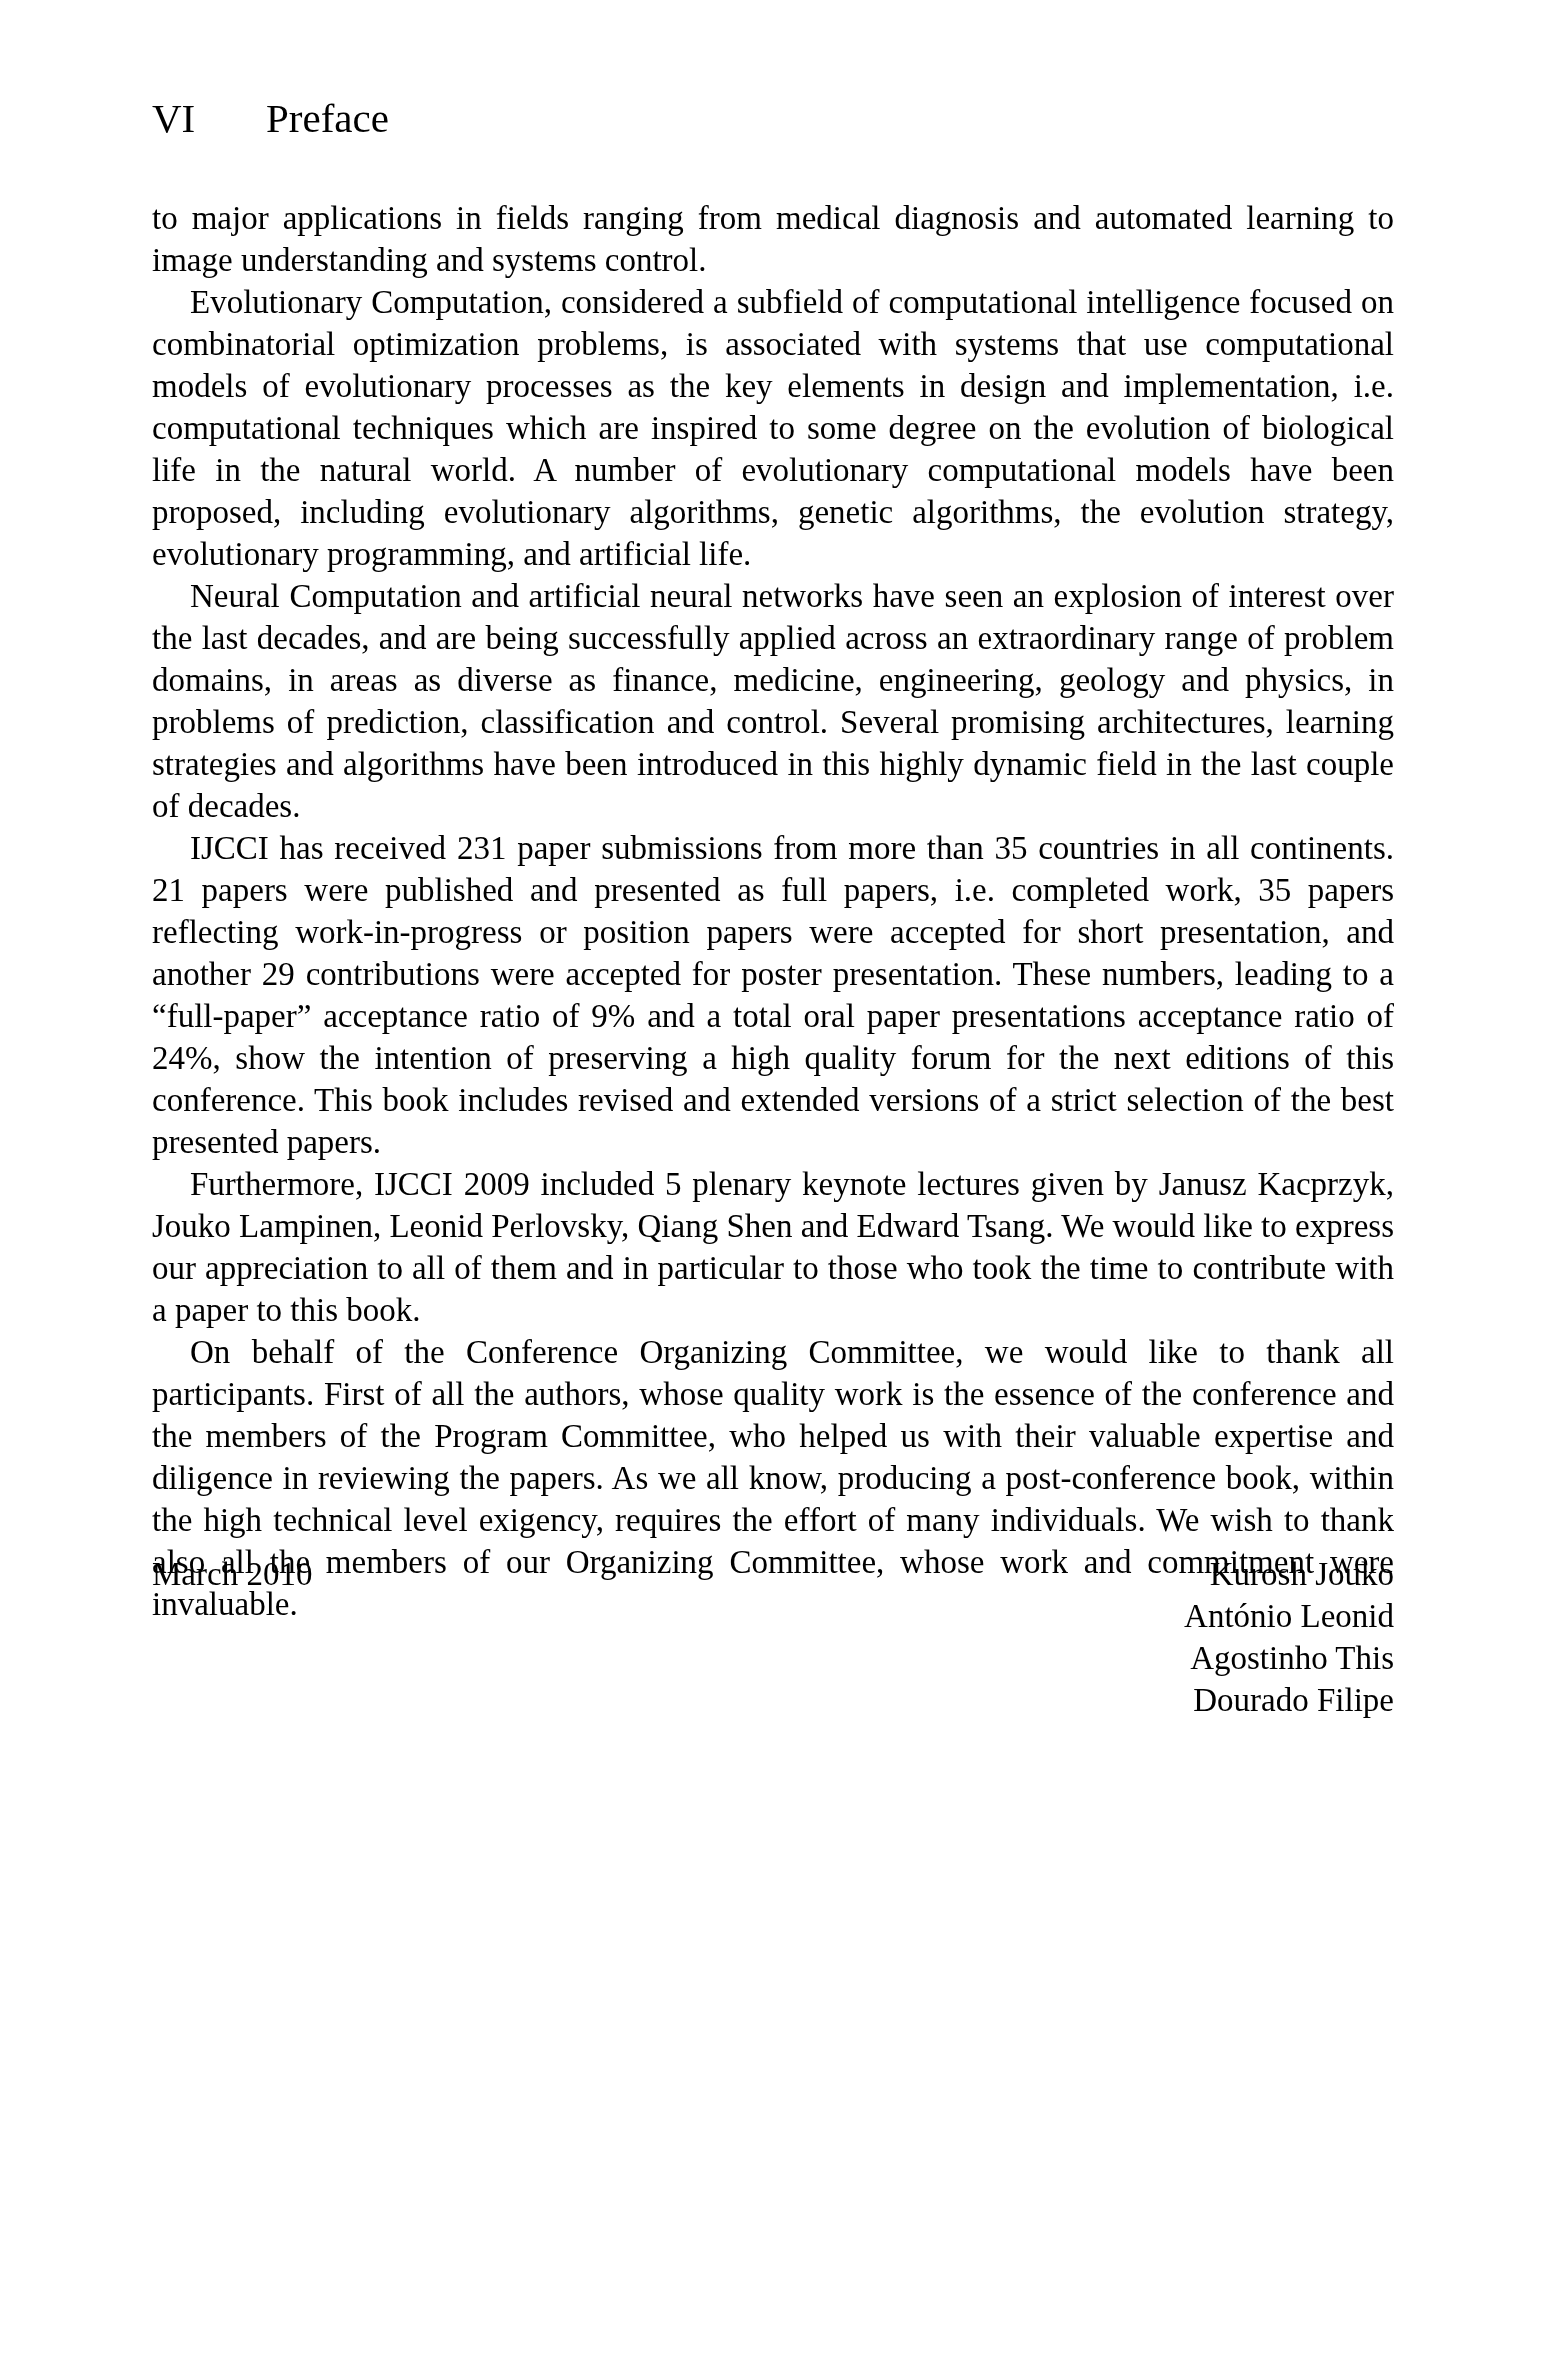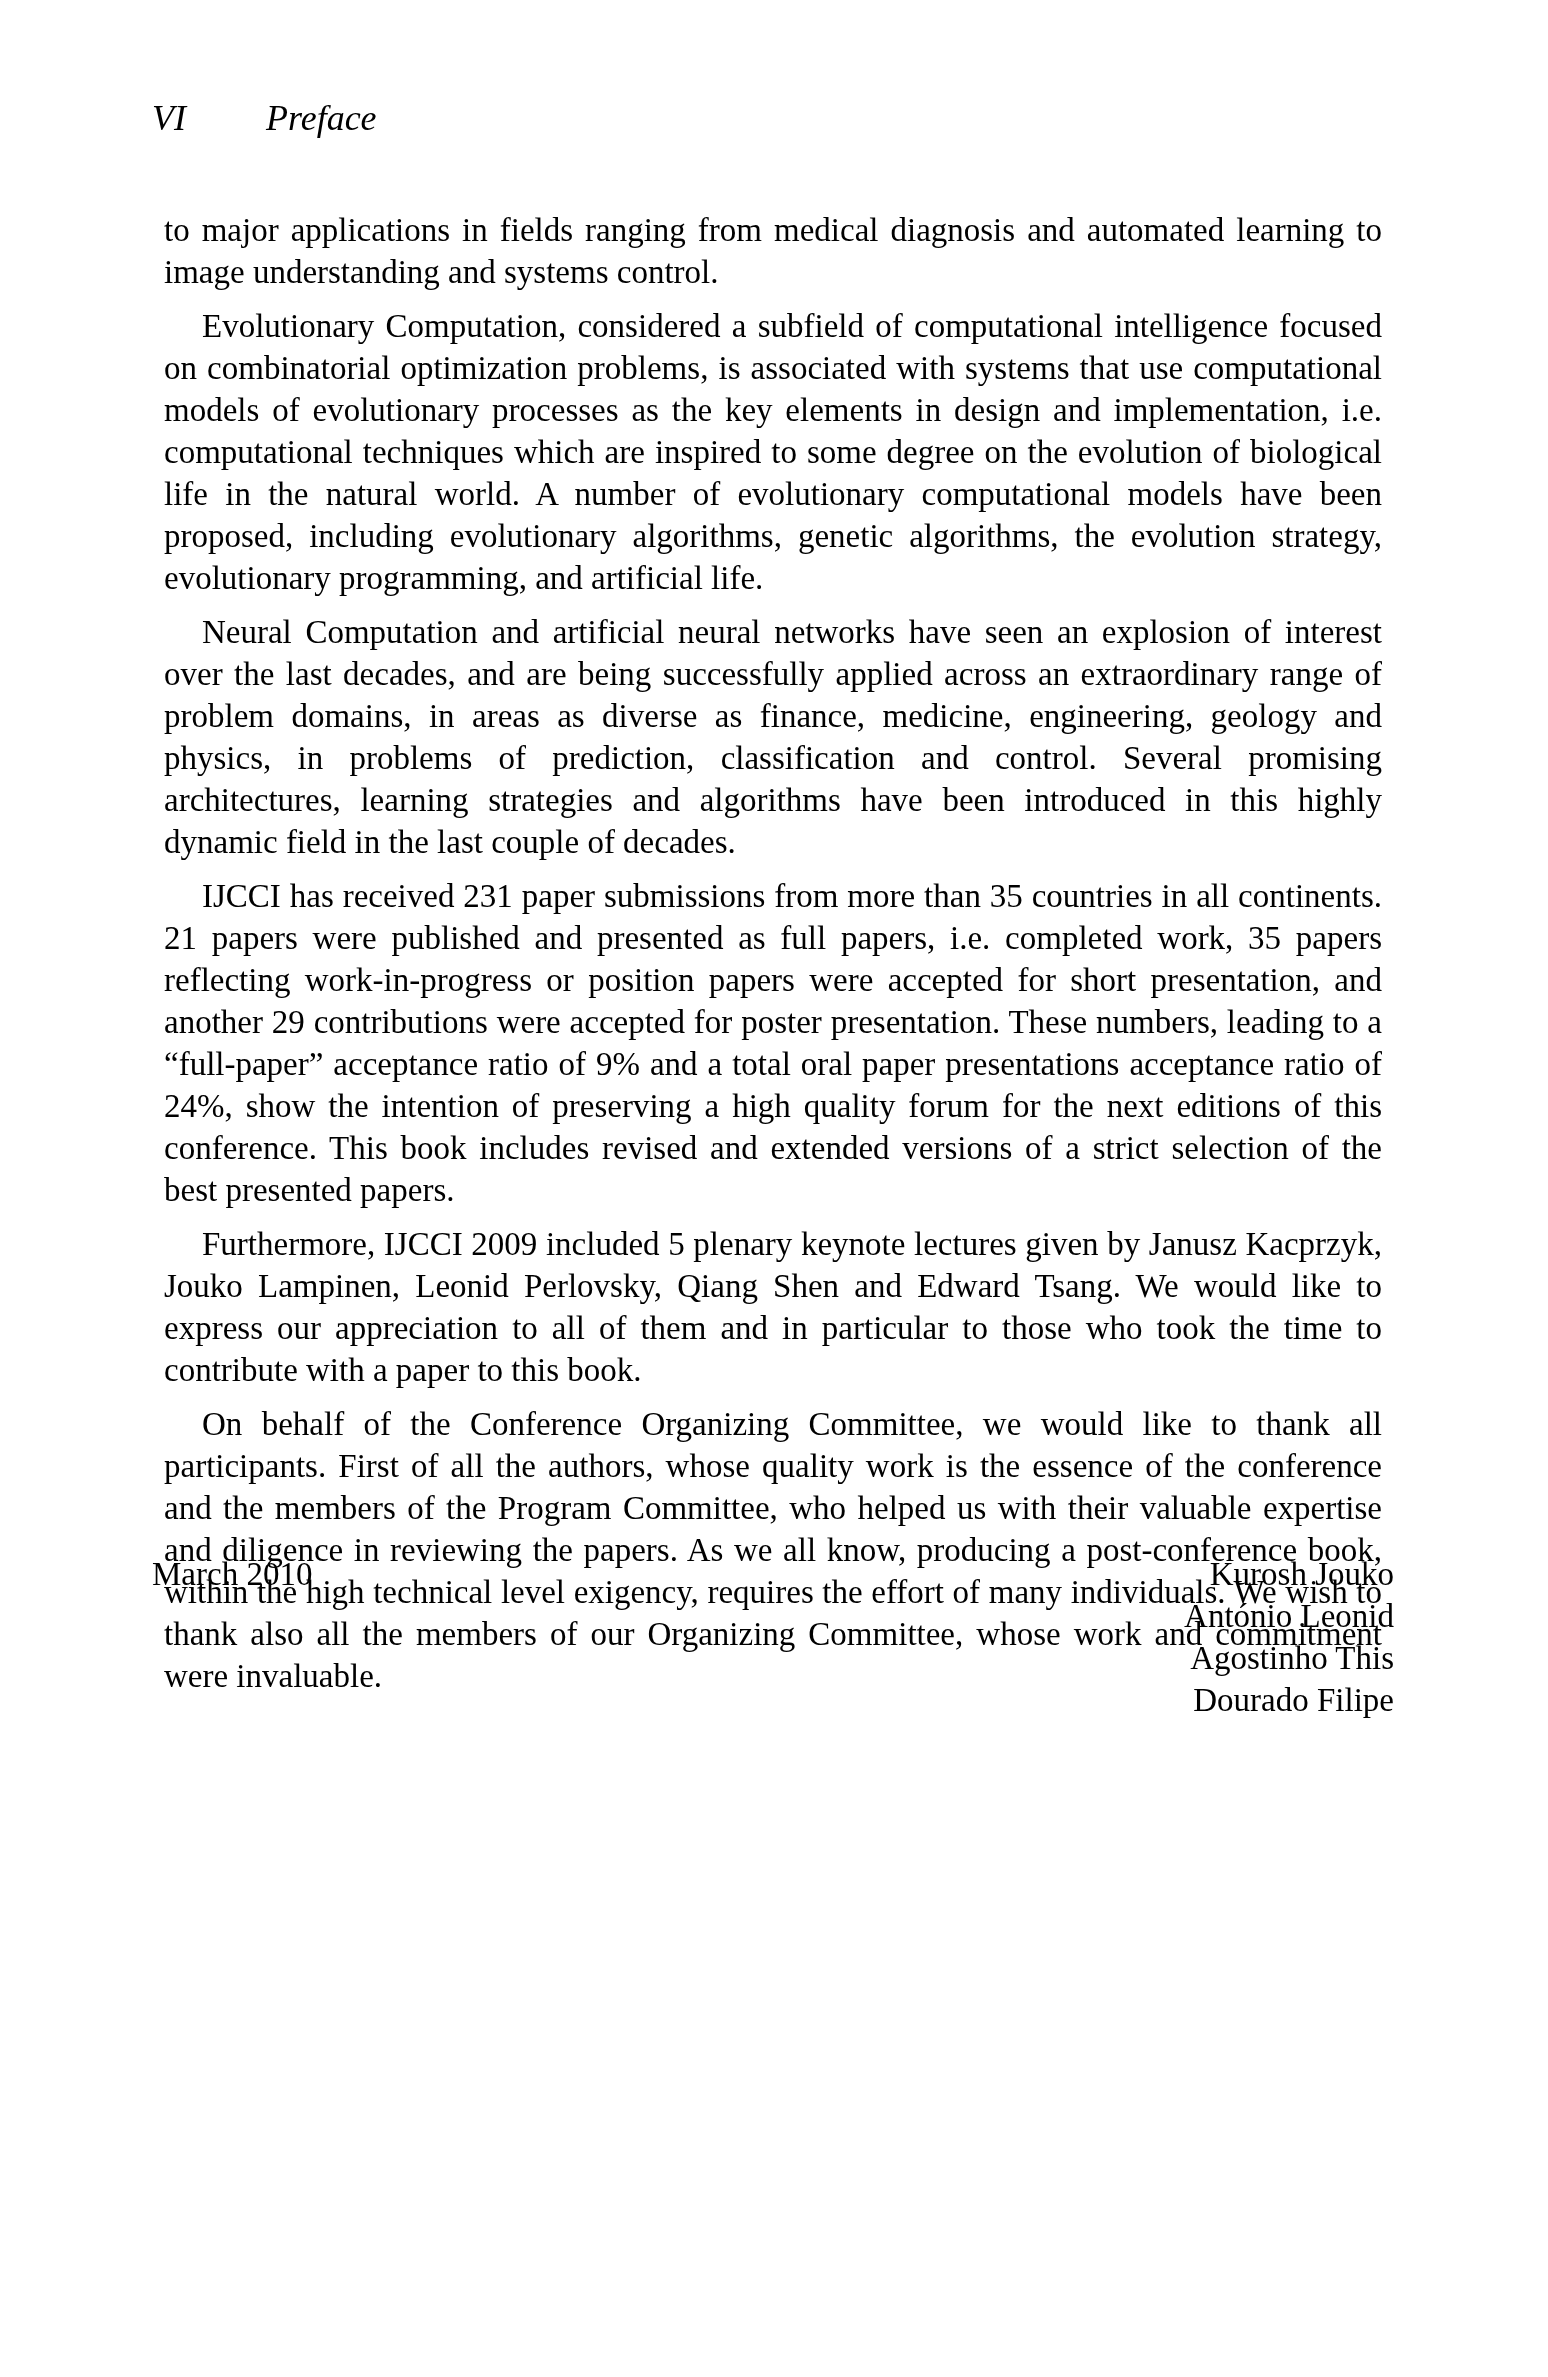--- a/index.html
+++ b/index.html
@@ -20,39 +20,38 @@
       left: 0;
       top: 0;
       width: 1548px;
       height: 2377px;
       background: #ffffff;
     }
     .running-head {
       position: absolute;
       left: 152px;
       top: 97px;
-      font-size: 36px;
+      font-size: 41px;
       line-height: 43px;
       white-space: nowrap;
-      font-style: italic;
     }
     .running-head .folio {
       display: inline-block;
       width: 114px;
     }
     .body-text {
       position: absolute;
       left: 152px;
       top: 197px;
       width: 1242px;
       font-size: 33px;
       line-height: 42px;
     }
     .body-text p {
-      margin: 12px;
+      margin: 0;
       text-align: justify;
       text-indent: 38px;
       hyphens: none;
     }
     .body-text p.first {
       text-indent: 0;
     }
     .signature {
       position: absolute;
       left: 152px;

